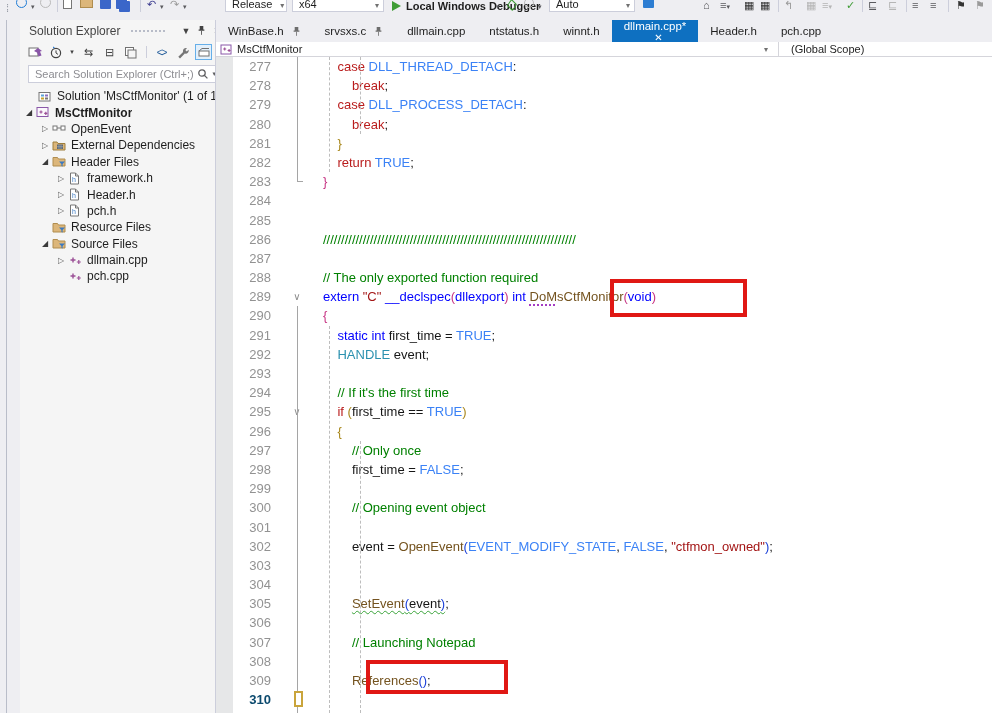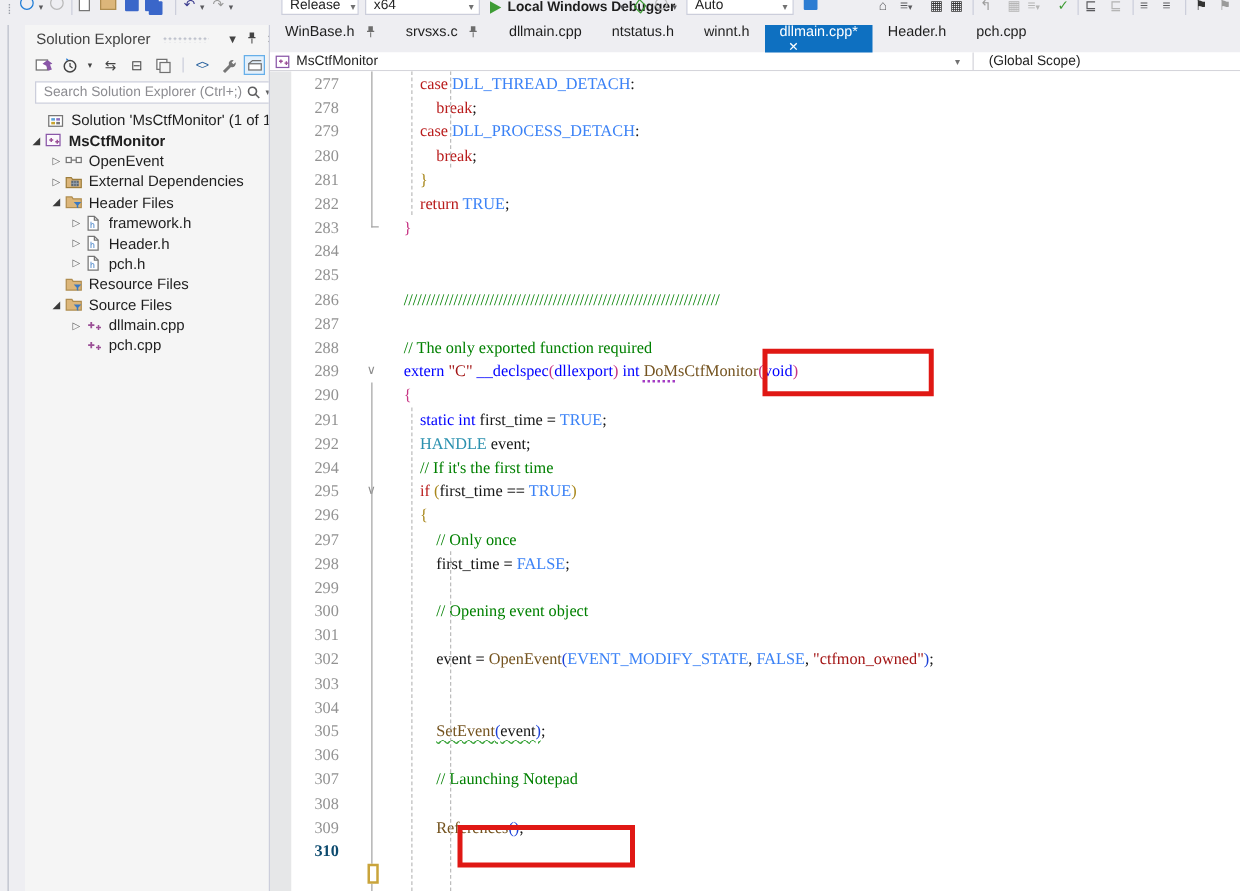--- a/index.html
+++ b/index.html
@@ -32,34 +32,34 @@
   #se-tree { margin-top:5px; }
   .tree-row { height:16.4px; display:flex; align-items:center; font-size:12px; color:#1E1E1E; white-space:nowrap; overflow:hidden; }
   .tree-row .arrow { width:14px; font-size:8px; color:#5f5f5f; text-align:center; flex:none; }
   .tree-row .t-ico { width:16px; height:13px; flex:none; margin-right:3px; position:relative; }
   .tree-row .lbl { overflow:hidden; text-overflow:clip; }
   .tree-row.bold .lbl { font-weight:bold; }
 
   
   #editor-area { left:215px; top:20px; width:777px; height:693px; background:#fff; border-left:1px solid #CCCEDB; }
   #tab-strip { height:22px; background:#EEEEF2; display:flex; align-items:flex-end; }
-  .tab { height:22px; display:flex; align-items:flex-start; padding:0 12px; font-size:11.5px; color:#1e1e1e; white-space:nowrap; cursor:default; }
+  .tab { height:22px; display:flex; align-items:center; padding:0 12px; font-size:11.5px; color:#1e1e1e; white-space:nowrap; cursor:default; }
   .tab .pin-svg { margin-left:8px; color:#6d6d6d; }
   .tab.active { background:#0E70C1; color:#fff;flex-direction:column; }
   .tab.active .pin-svg { color:#fff; }
   .tab-close { margin-left:7px; font-size:10px; color:#fff; }
   #nav-bar { height:15px; background:#fff; border-bottom:1px solid #D5D5DB; display:flex; font-size:11px; color:#1e1e1e; }
   #nav-left { width:563px; display:flex; align-items:center; padding-left:4px; border-right:1px solid #D5D5DB; }
   #nav-left .carDn { margin-left:auto; margin-right:10px; color:#717171; font-size:8px; }
   #nav-right { flex:1; display:flex; align-items:center; padding-left:12px; }
 
   
   #code-surface { position:absolute; left:0; top:37px; width:777px; height:656px; background:#fff; overflow:hidden; }
   #gutter-strip { position:absolute; left:0; top:0; width:17px; height:656px; background:#E6E7E8; }
-  .code-line { display:flex; height:19.2px; line-height:19.2px; font-family:Liberation Serif, serif; font-size:13px;align-items:flex-end; }
+  .code-line { display:flex; height:19.2px; line-height:19.2px; font-family:Liberation Sans, sans-serif; font-size:13px; }
   .code-line .ln { width:38px; margin-left:17px; text-align:right; color:#929292; flex:none; }
   .code-line .ln.cur { color:#0c4a6e; font-weight:bold; }
   .code-line .fold { width:52px; flex:none; position:relative; text-align:center; color:#8c8c8c; font-size:10px; }
   .code-line .ct { white-space:pre; }
   .tok-k{color:#0000FF}.tok-c{color:#b91c1c}.tok-m{color:#3b82f6}.tok-t{color:#2B91AF}
   .tok-f{color:#74531F}.tok-s{color:#A31515}.tok-cm{color:#008000}.tok-p{color:#161616}
   .tok-bm{color:#C73584}.tok-bg{color:#A8871B}.tok-bb{color:#1B40D8}
   .u-sq{ text-decoration:underline wavy #3AA33A; text-decoration-thickness:1px; text-underline-offset:2px; }
   .u-dot{ text-decoration:underline dotted #A43CC4; text-decoration-thickness:2px; text-underline-offset:3px; }
   .guide { position:absolute; width:0; border-left:1px dashed #BDBDBD; }
@@ -455,20 +455,25 @@
           <span class="ln">291</span>
           <span class="fold"></span>
           <span class="ct"><span class="tok-k">    static int </span><span class="tok-p">first_time</span><span class="tok-p"> = </span><span class="tok-m">TRUE</span><span class="tok-p">;</span></span>
         </div>
         <div class="code-line">
           <span class="ln">292</span>
           <span class="fold"></span>
           <span class="ct"><span class="tok-t">    HANDLE </span><span class="tok-p">event</span><span class="tok-p">;</span></span>
         </div>
         <div class="code-line">
+          <span class="ln">293</span>
+          <span class="fold"></span>
+          <span class="ct"></span>
+        </div>
+        <div class="code-line">
           <span class="ln">294</span>
           <span class="fold"></span>
           <span class="ct"><span class="tok-cm">    // If it's the first time</span></span>
         </div>
         <div class="code-line">
           <span class="ln">295</span>
           <span class="fold">∨</span>
           <span class="ct"><span class="tok-c">    if </span><span class="tok-bg">(</span><span class="tok-p">first_time</span><span class="tok-p"> == </span><span class="tok-m">TRUE</span><span class="tok-bg">)</span></span>
         </div>
         <div class="code-line">

